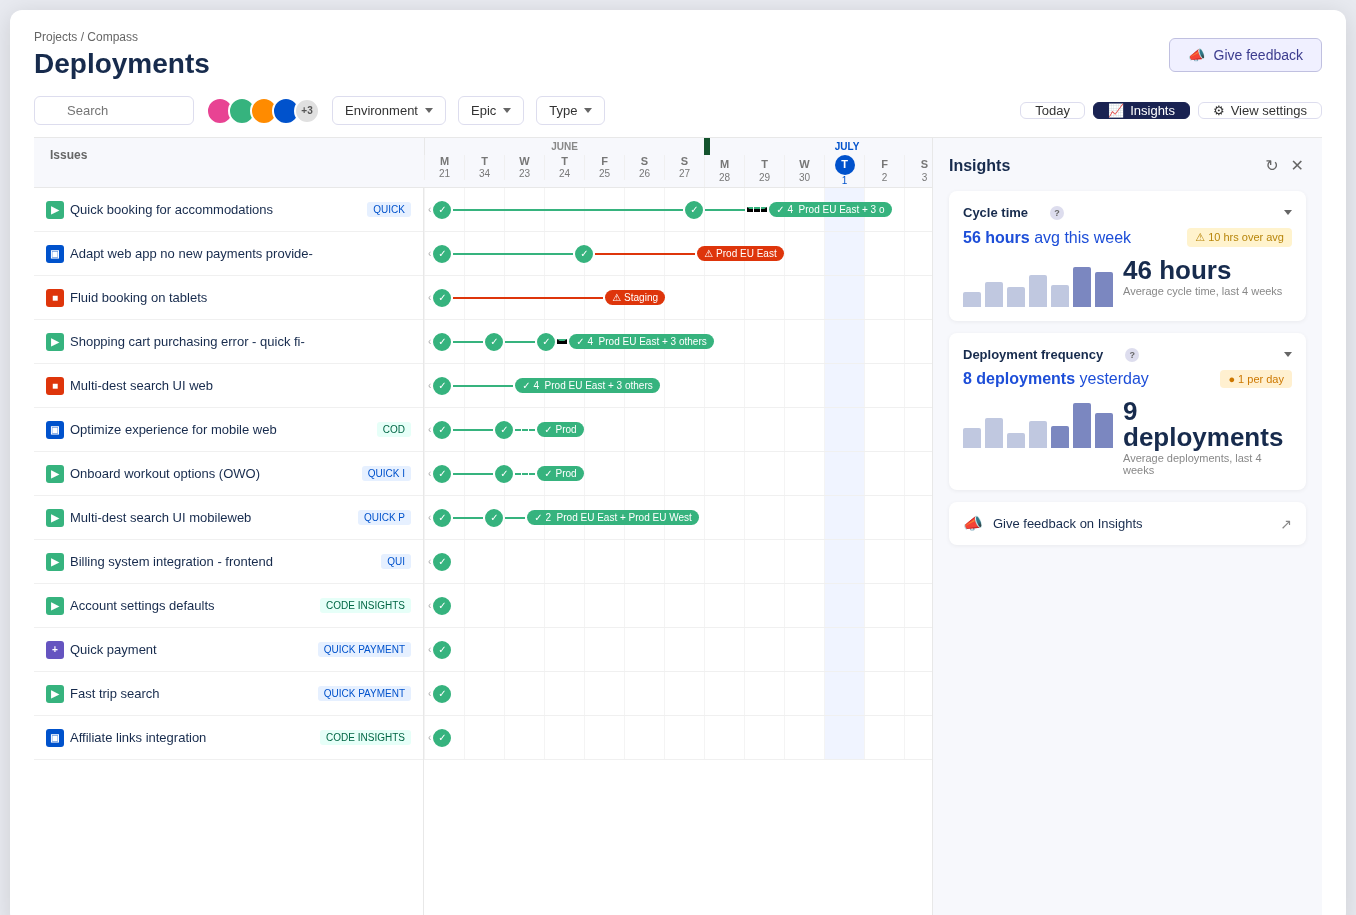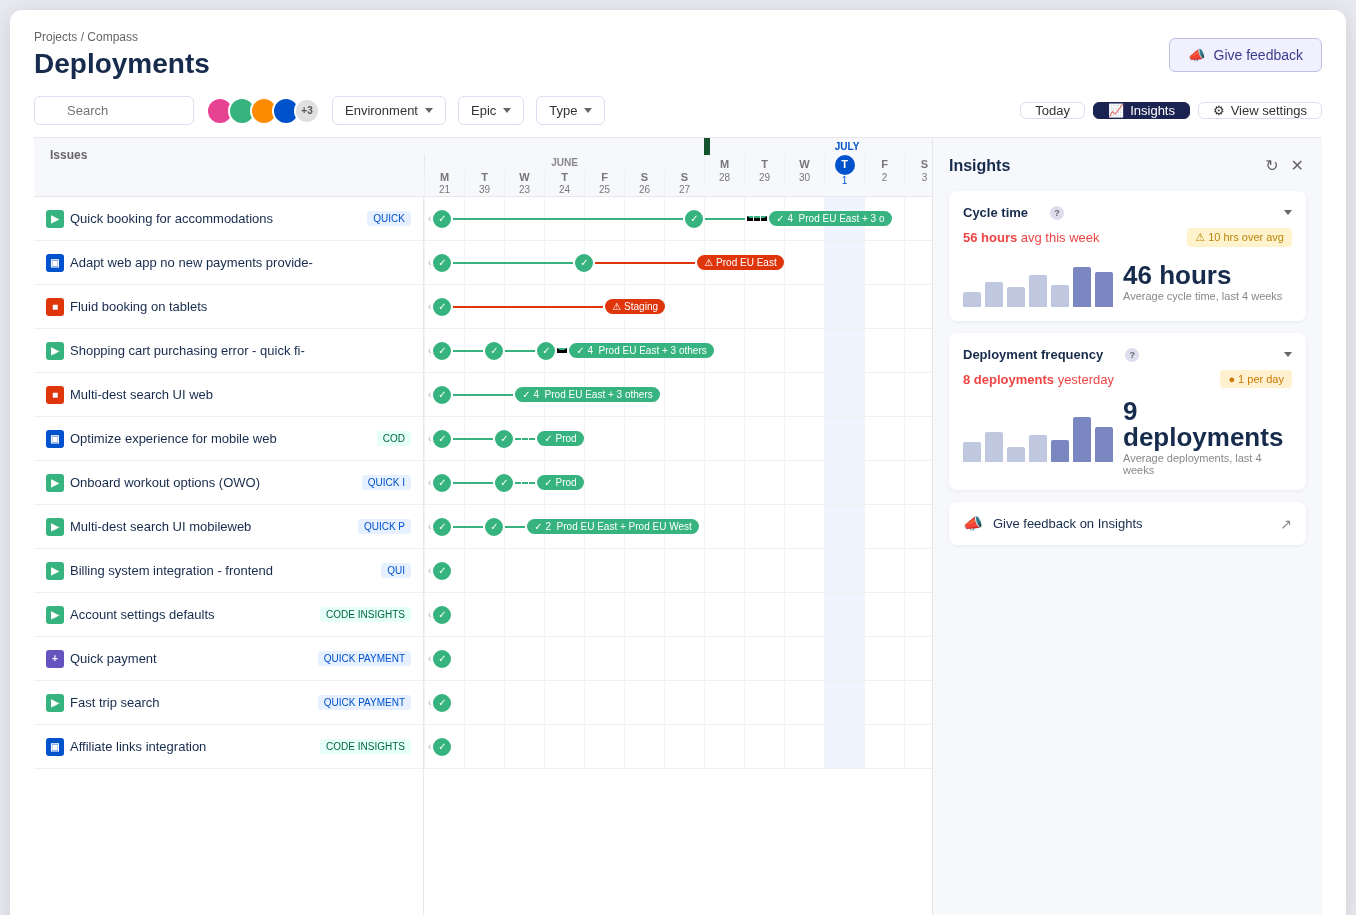--- a/index.html
+++ b/index.html
@@ -262,39 +262,39 @@
       justify-content: center;
       font-weight: 700;
     }
     .metric-subrow {
       display: flex;
       justify-content: space-between;
       align-items: center;
       margin-bottom: 10px;
     }
     .metric-avg {
-      font-size: 13px;
-      color: #ef4444;
+      font-size: 16px;
+      color: #1d4ed8;
     }
     .metric-avg strong {
       font-weight: 700;
     }
     .metric-badge {
       font-size: 11px;
       padding: 3px 8px;
       border-radius: 4px;
       display: flex;
       align-items: center;
       gap: 4px;
     }
     .badge-warning { background: #fff3cd; color: #b8860b; }
     .badge-info { background: #fff0d0; color: #cc7700; }
     .metric-chart-row {
       display: flex;
-      align-items: center;
+      align-items: flex-start;
       gap: 10px;
     }
     .chart-bars {
       display: flex;
       align-items: flex-end;
       gap: 4px;
       height: 50px;
     }
     .chart-bar {
       width: 18px;
@@ -460,29 +460,29 @@
   </div>
 
   <div class="main-content">
 
     <div style="flex:1;display:flex;flex-direction:column;overflow:hidden;">
 
       <div style="display:flex;background:#f7f8fc;border-bottom:1px solid #e8e8e8;flex-shrink:0;">
         <div style="width:390px;flex-shrink:0;padding:10px 16px;font-size:12px;font-weight:600;color:#666;">Issues</div>
 
         <div style="display:flex;flex-direction:column;flex-shrink:0;">
-          <div style="text-align:center;font-size:10px;font-weight:700;color:#888;padding:3px 0;border-left:1px solid #e8e8e8;width:280px;margin-top:16px;">JUNE</div>
+          <div style="text-align:center;font-size:10px;font-weight:700;color:#888;padding:3px 0;border-left:1px solid #e8e8e8;width:280px;">JUNE</div>
           <div style="display:flex;">
             <div class="day-col">
                 <span class="day-num">M</span>
                 <span>21</span>
               </div>
             <div class="day-col">
                 <span class="day-num">T</span>
-                <span>39</span>
+                <span>34</span>
               </div>
             <div class="day-col">
                 <span class="day-num">W</span>
                 <span>23</span>
               </div>
             <div class="day-col">
                 <span class="day-num">T</span>
                 <span>24</span>
               </div>
             <div class="day-col">

